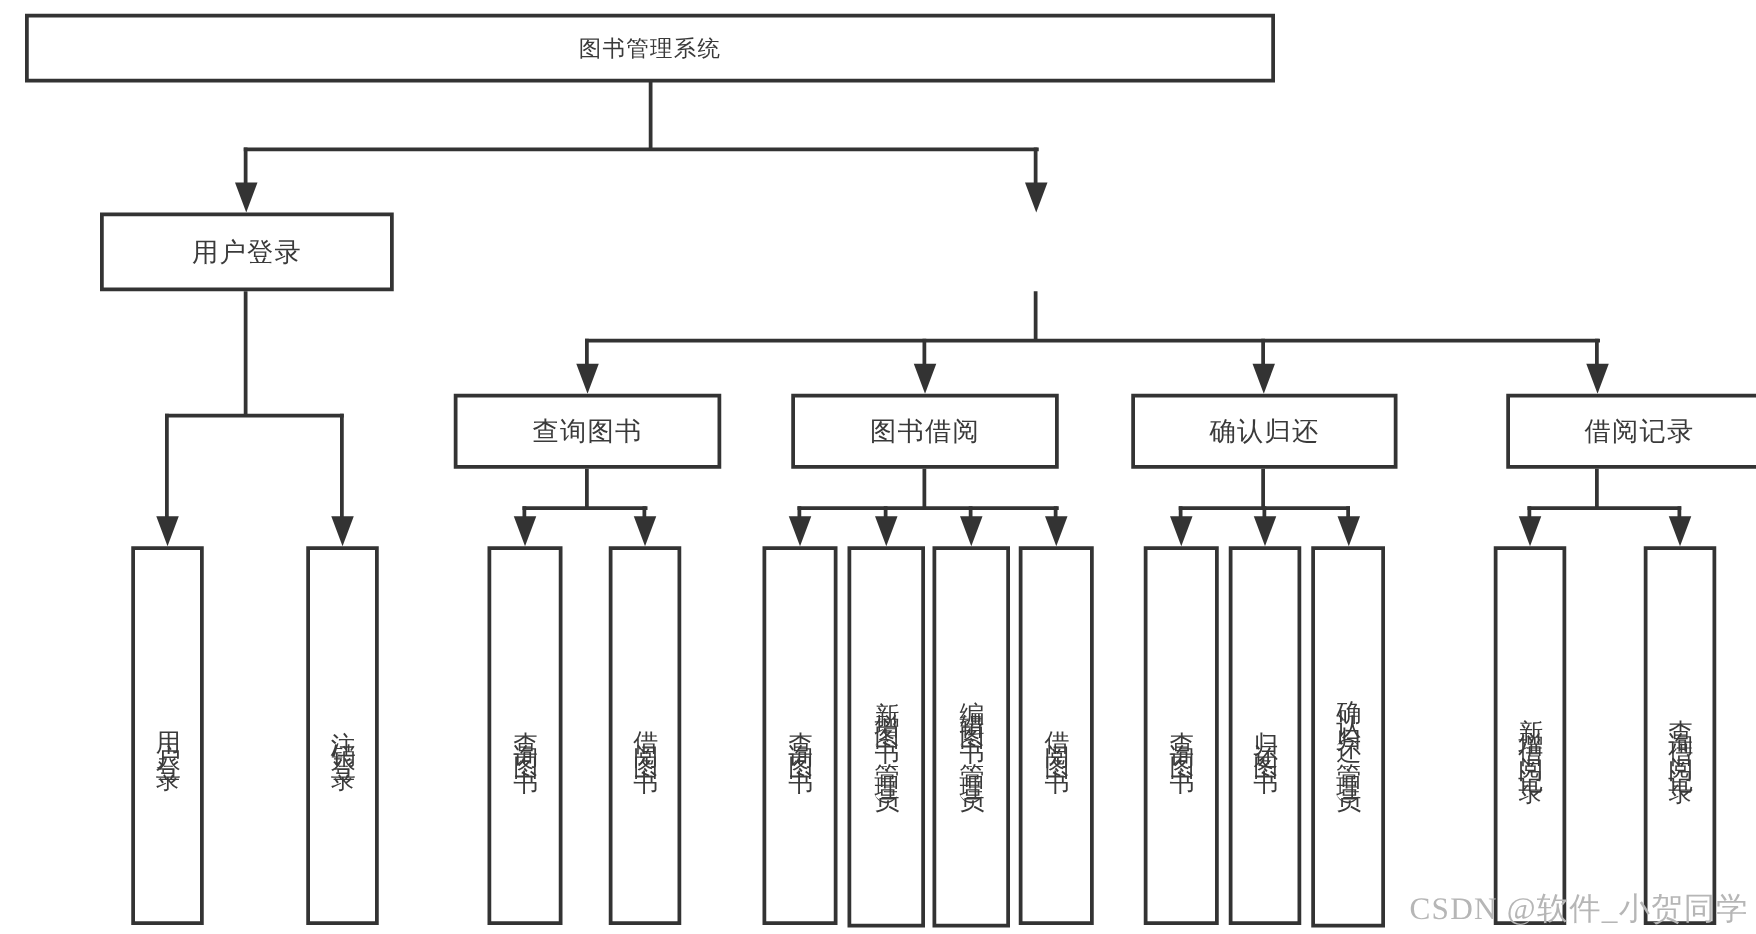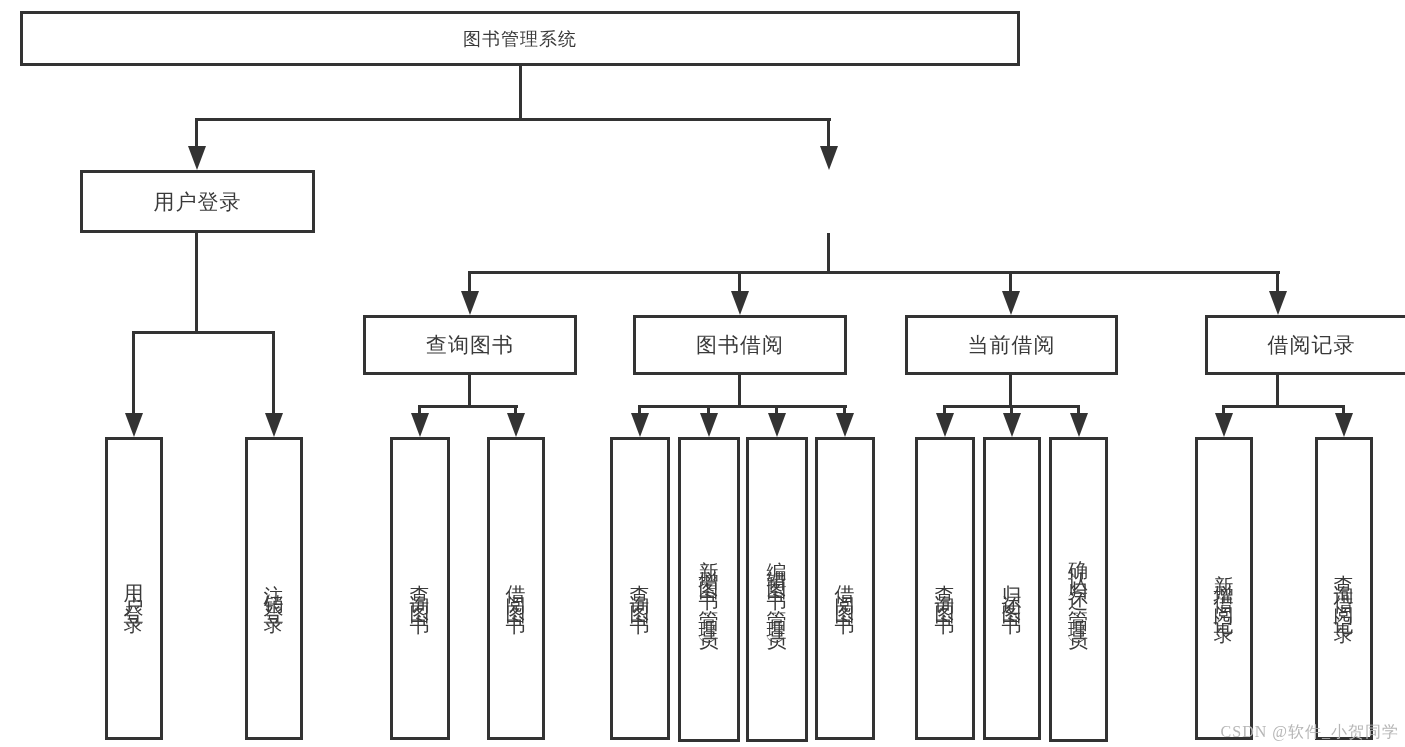--- a/index.html
+++ b/index.html
@@ -34,21 +34,21 @@
   .ahead{
     position:absolute;width:0;height:0;
     border-left:9px solid transparent;
     border-right:9px solid transparent;
     border-top:24px solid #333333;
   }
   .watermark{
     position:absolute;
     right:6px;bottom:4px;
     color:#b6b6b6;
-    font-size:16px;
+    font-size:25px;
     letter-spacing:1px;
     white-space:nowrap;
   }
 </style>
 </head>
 <body>
 
 <div id="canvas">
 
   <div class="box title" style="left:20px;top:11px;width:1000px;height:55px;">图书管理系统</div>
@@ -75,21 +75,21 @@
   <div class="ahead" style="left:461px;top:291px;"></div>
   <div class="vline" style="left:738px;top:271px;height:22px;"></div>
   <div class="ahead" style="left:731px;top:291px;"></div>
   <div class="vline" style="left:1009px;top:271px;height:22px;"></div>
   <div class="ahead" style="left:1002px;top:291px;"></div>
   <div class="vline" style="left:1276px;top:271px;height:22px;"></div>
   <div class="ahead" style="left:1269px;top:291px;"></div>
 
   <div class="box" style="left:363px;top:315px;width:214px;height:60px;">查询图书</div>
   <div class="box" style="left:633px;top:315px;width:214px;height:60px;">图书借阅</div>
-  <div class="box" style="left:905px;top:315px;width:213px;height:60px;">当前借阅</div>
+  <div class="box" style="left:905px;top:315px;width:213px;height:60px;">确认归还</div>
   <div class="box" style="left:1172px;top:315px;width:213px;height:60px;margin-left:33px;">借阅记录</div>
 
   <div class="vline" style="left:468px;top:375px;height:32px;"></div>
   <div class="hline" style="left:418px;top:405px;width:100px;"></div>
   <div class="vline" style="left:418px;top:405px;height:12px;"></div>
   <div class="ahead" style="left:411px;top:413px;"></div>
   <div class="vline" style="left:514px;top:405px;height:12px;"></div>
   <div class="ahead" style="left:507px;top:413px;"></div>
 
   <div class="vline" style="left:738px;top:375px;height:32px;"></div>

